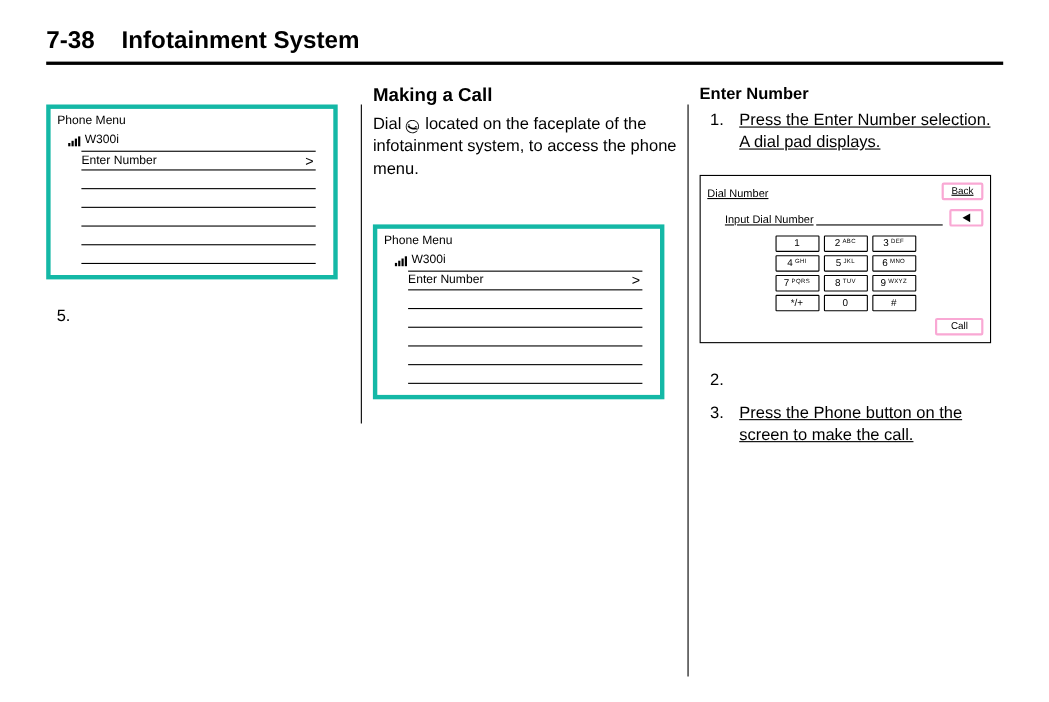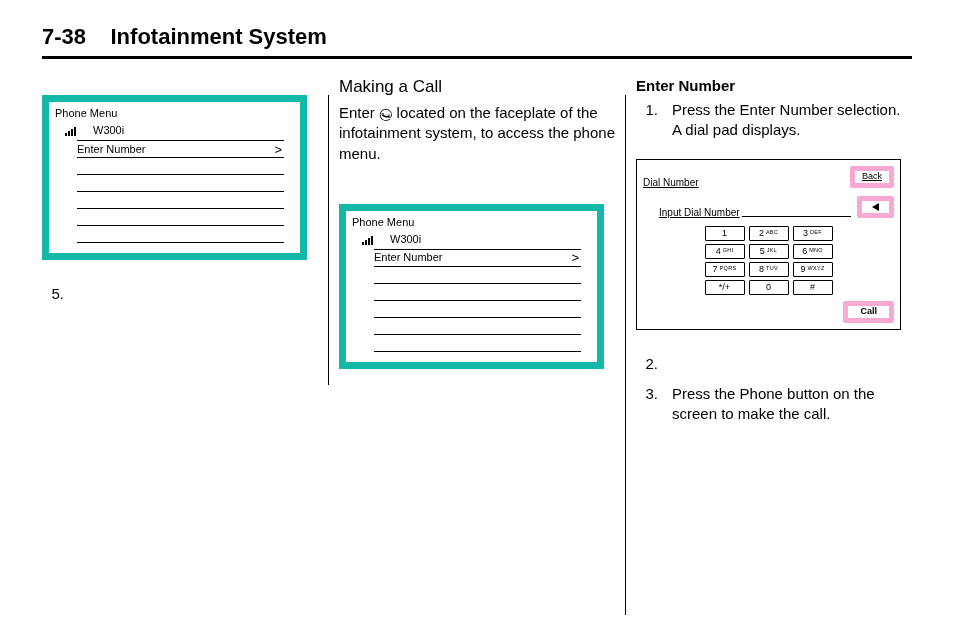--- a/index.html
+++ b/index.html
@@ -35,21 +35,21 @@
     box-sizing: border-box;
     position: relative;
   }
   .col-sep {
     border-left: 1px solid #000;
     margin: 18px 10px 0 10px;
   }
   .sep-a { height: 290px; }
   .sep-b { height: 520px; }
   .h2 {
-    font-weight: 400;
+    font-weight: 700;
     font-size: 17px;
     margin: 0 0 6px 0;
   }
   .h3 {
     font-weight: 700;
     font-size: 15px;
     margin: 0 0 6px 0;
   }
   .body {
     font-size: 15px;
@@ -63,36 +63,37 @@
     margin: 0 0 10px 0;
   }
   .step-num {
     flex: 0 0 auto;
     width: 22px;
     text-align: right;
     margin-right: 14px;
   }
   .step-text {
     flex: 1 1 auto;
+    text-decoration: underline;
   }
   
   .fig-phone {
     width: 265px;
-    border: 7px solid #14b8a6;
+    border: 4px solid #14b8a6;
     padding: 6px 6px 10px 6px;
     font-size: 11px;
     line-height: 1;
     box-sizing: border-box;
     margin: 18px 0 24px 0;
   }
   .fig-phone .title { font-size: 11px; margin-bottom: 6px; }
   .fig-phone .sig-row {
     display: flex;
     align-items: flex-end;
-    gap: 17px;
+    gap: 4px;
     margin: 1px 0 4px 10px;
   }
   .sig {
     display: inline-flex;
     align-items: flex-end;
     gap: 1px;
   }
   .sig i {
     display: block;
     width: 2px;
@@ -136,21 +137,21 @@
   }
   .fig-dial .input-row { margin-left: 16px; margin-bottom: 8px; }
   .fig-dial .input-label { font-size: 10px; text-align: center; }
   .fig-dial .input-line {
     flex: 1;
     border-bottom: 1px solid #000;
     margin: 0 6px 1px 2px;
     height: 2px;
   }
   .small-btn {
-    border: 5px solid #f9a8d4;
+    border: 2px solid #f9a8d4;
     border-radius: 2px;
     font-size: 9px;
     padding: 1.5px 7px;
     background: #fff;
     display: inline-flex;
     align-items: center;
     justify-content: center;
     text-align: center;
   }
   .grid {
@@ -165,21 +166,21 @@
     border-radius: 1px;
     height: 13px;
     display: flex;
     align-items: center;
     justify-content: center;
     background: #fff;
     white-space: nowrap;
   }
   .key .d { font-size: 9px; }
   .key .t { font-size: 5.5px; margin-left: 2px; letter-spacing: 0.3px; }
-  .call-row { text-align: right; font-weight: bold; }
+  .call-row { text-align: right; }
   .phone-ico {
     display: inline-block;
     transform: rotate(-100deg) translateY(1px);
     font-size: 16px;
     line-height: 0;
     vertical-align: -2px;
   }
   
   .tri-left {
     display: inline-block;
@@ -228,21 +229,21 @@
       <div class="step">
         <div class="step-num">5.</div>
       </div>
     </div>
 
     <div class="col-sep sep-a"></div>
 
     <div class="col">
       <h2 class="h2">Making a Call</h2>
       <p class="body">
-        <span>Enter </span><span class="phone-ico">✆</span><span> located on the faceplate of the infotainment system, to access the phone menu.</span>
+        <span>Dial </span><span class="phone-ico">✆</span><span> located on the faceplate of the infotainment system, to access the phone menu.</span>
       </p>
 
       <div class="fig-phone" style="margin-top:40px">
         <div class="title">Phone Menu</div>
         <div class="sig-row">
           <span class="sig">
               <i class="b1"></i>
               <i class="b2"></i>
               <i class="b3"></i>
               <i class="b4"></i>

